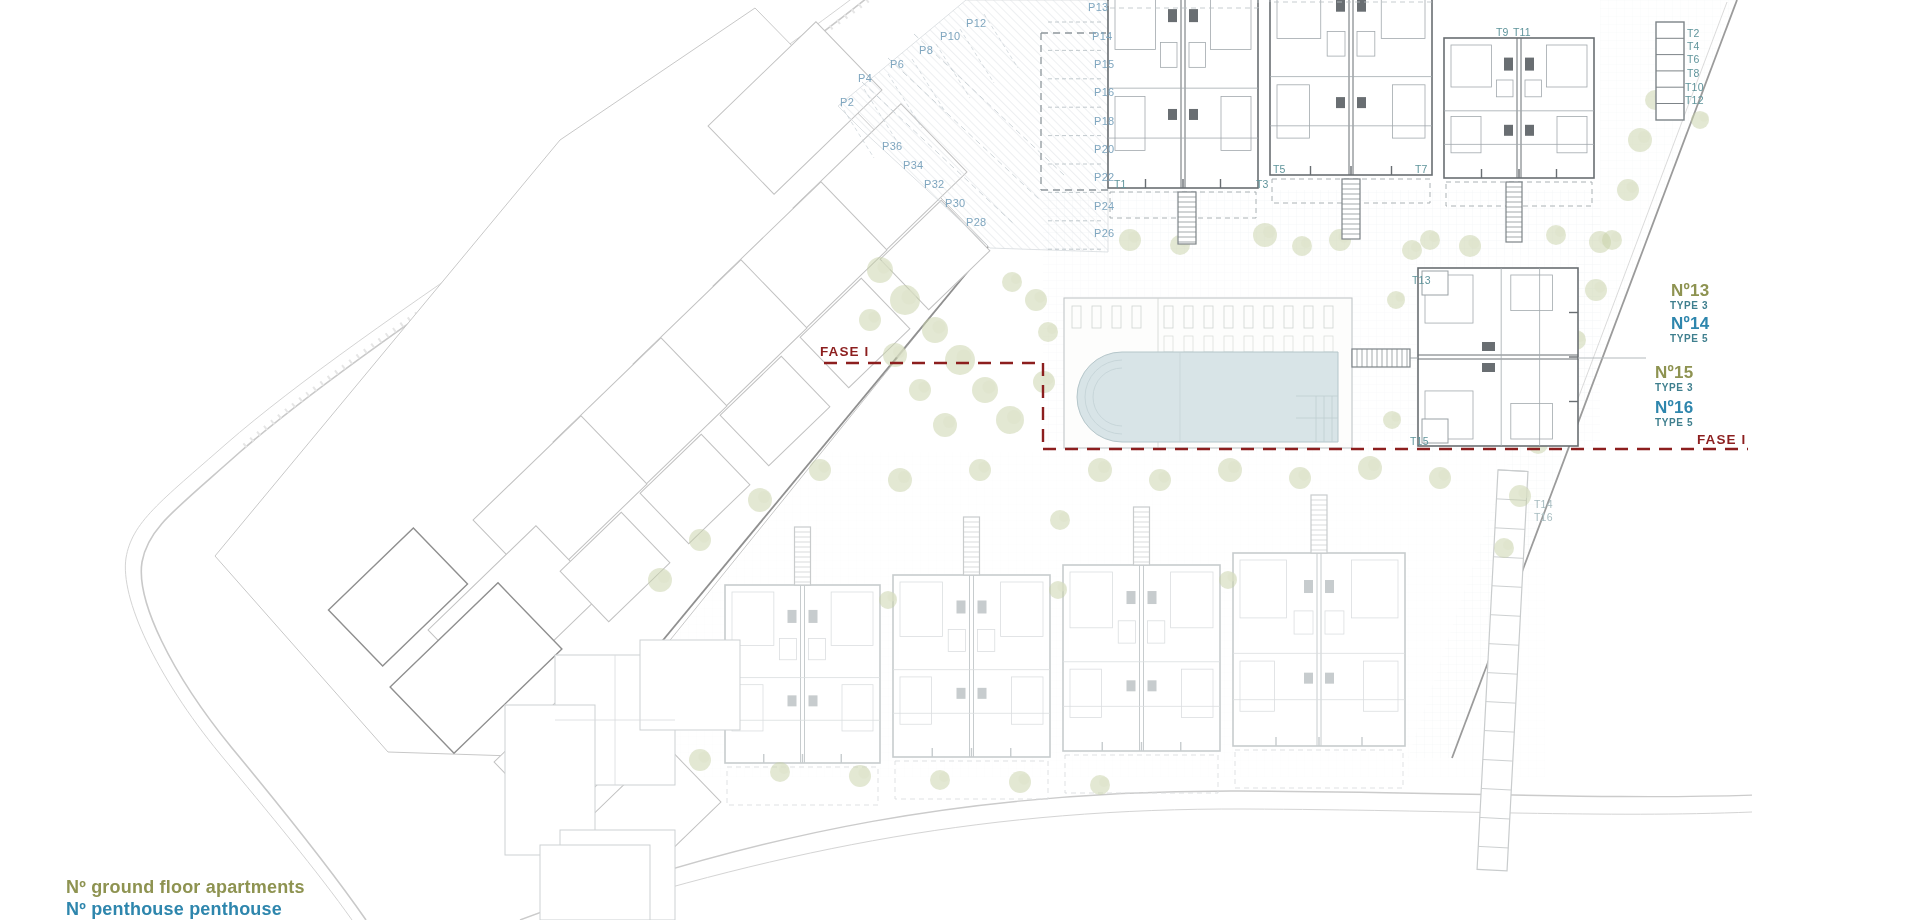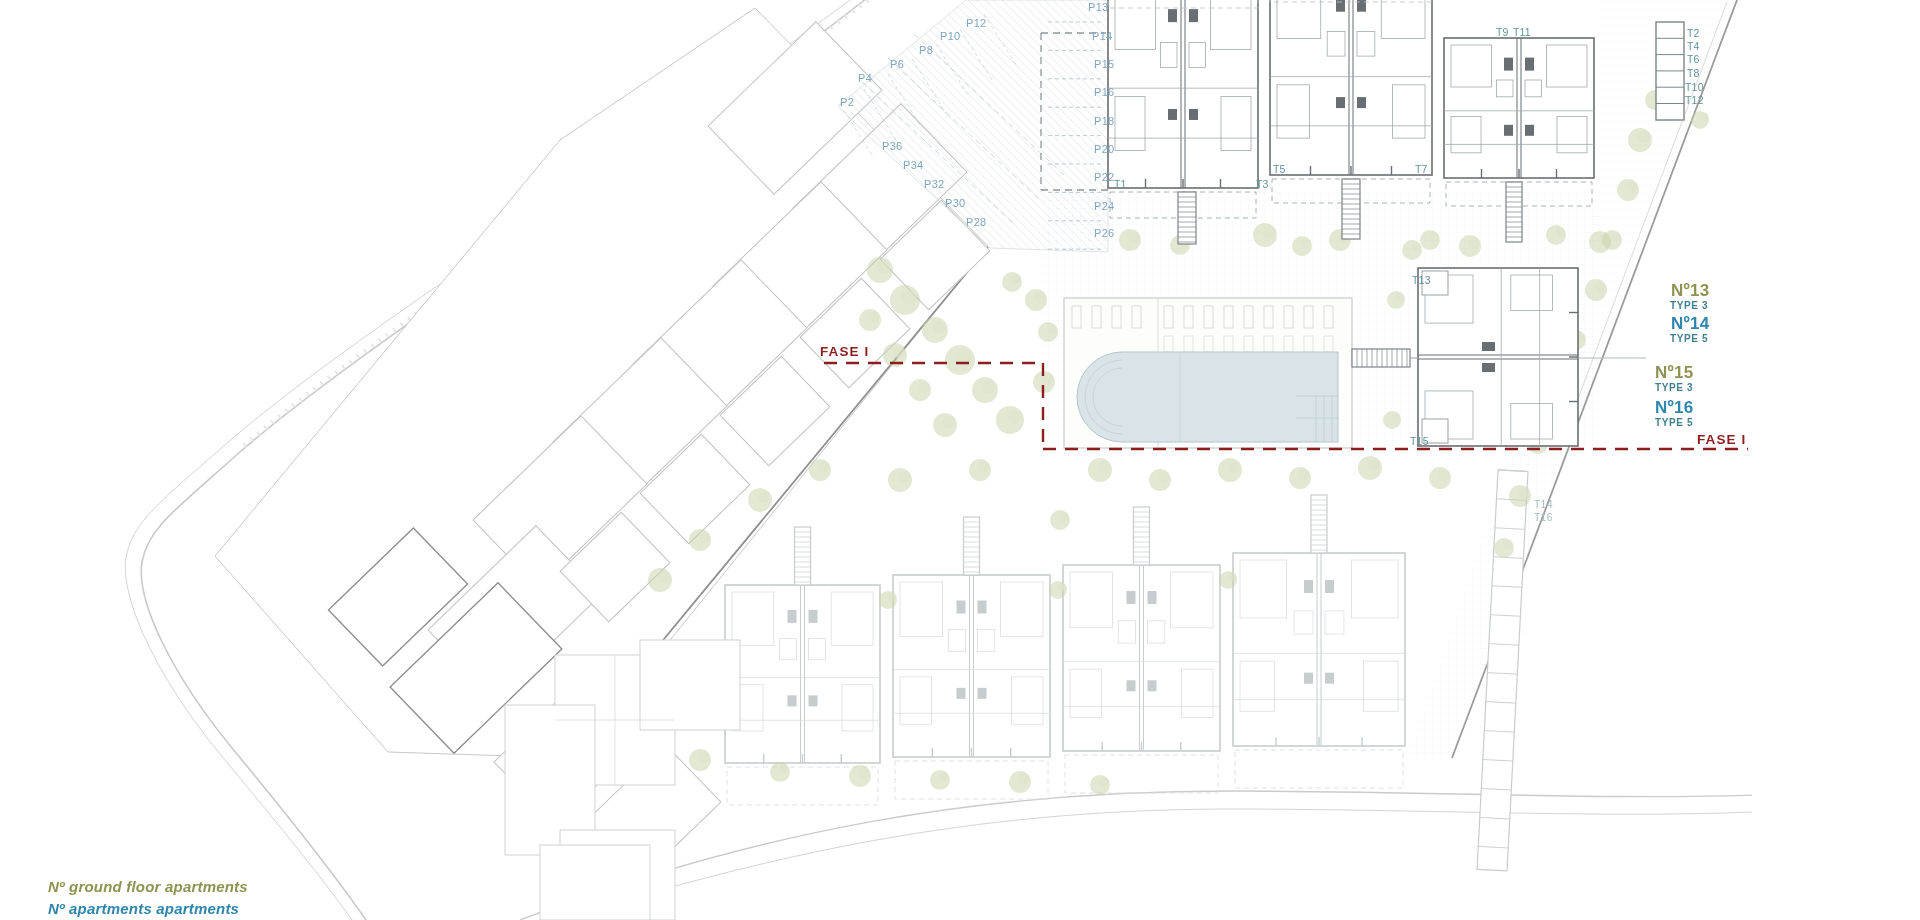--- a/index.html
+++ b/index.html
@@ -6,22 +6,22 @@
   .stage{position:relative;width:1752px;height:920px;overflow:hidden;background:#fff;
          font-family:"Liberation Sans", sans-serif;}
   svg{position:absolute;left:0;top:0;}
   text{font-family:"Liberation Sans", sans-serif;}
   text.lp{font-size:11px;letter-spacing:.3px;}
   text.lt{font-size:10.5px;letter-spacing:.2px;}
   text.ltf{font-size:10.5px;letter-spacing:.2px;}
   text.lg,text.lb{font-size:17px;font-weight:700;letter-spacing:.3px;}
   text.ly{font-size:10px;font-weight:700;letter-spacing:.6px;}
   text.lf{font-size:13.5px;font-weight:700;letter-spacing:1.1px;}
-  .legend{position:absolute;left:48px;top:876px;line-height:22px;
-          font-size:15px;font-weight:600;letter-spacing:.2px;font-style:italic;}
+  .legend{position:absolute;left:66px;top:876px;line-height:22px;
+          font-size:18px;font-weight:600;letter-spacing:.2px;}
 </style>
 </head>
 <body>
 
 <div class="stage">
   <svg id="plan" viewBox="0 0 1920 920" width="1920" height="920">
     <defs>
       <pattern id="grid" width="8" height="8" patternUnits="userSpaceOnUse">
         <path d="M8 0H0V8" fill="none" stroke="#e3e7e9" stroke-width="0.7"></path>
       </pattern>
@@ -643,15 +643,15 @@
         <text x="1655" y="391" class="ly" fill="#3f7f8e">TYPE 3</text>
         <text x="1655" y="413" class="lb" fill="#2e86ad">Nº16</text>
         <text x="1655" y="426" class="ly" fill="#3f7f8e">TYPE 5</text>
         <text x="820" y="356" class="lf" fill="#8c1e1e">FASE I</text>
         <text x="1697" y="444" class="lf" fill="#8c1e1e">FASE I</text>
       </g>
   </svg>
 
   <div class="legend">
     <div id="legGround" style="color: rgb(142, 147, 81);">Nº ground floor apartments</div>
-    <div id="legPent" style="color: rgb(46, 134, 173);">Nº apartments apartments</div>
+    <div id="legPent" style="color: rgb(46, 134, 173);">Nº penthouse penthouse</div>
   </div>
 </div>
 
 </body></html>

